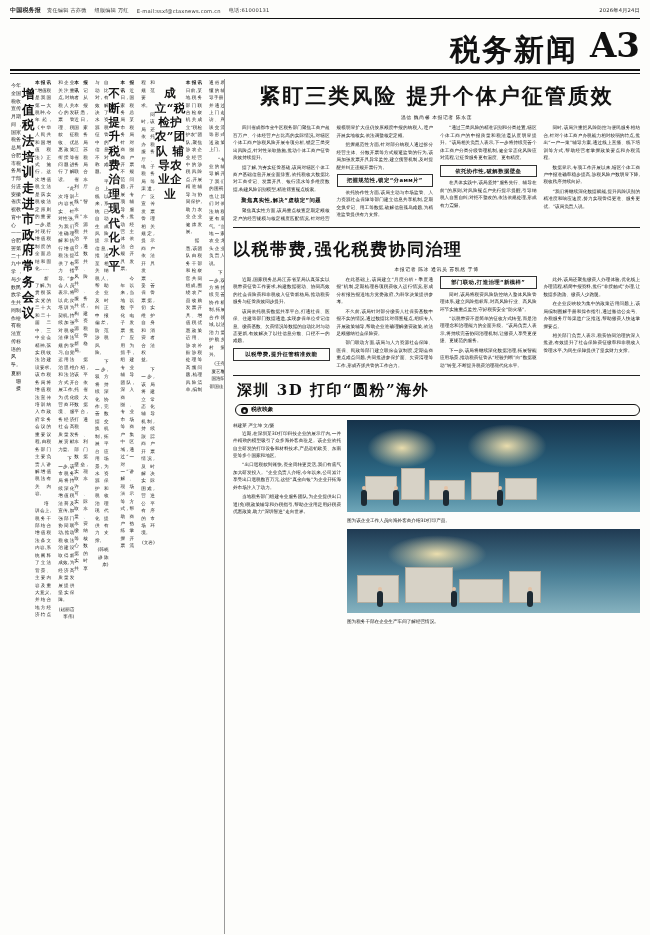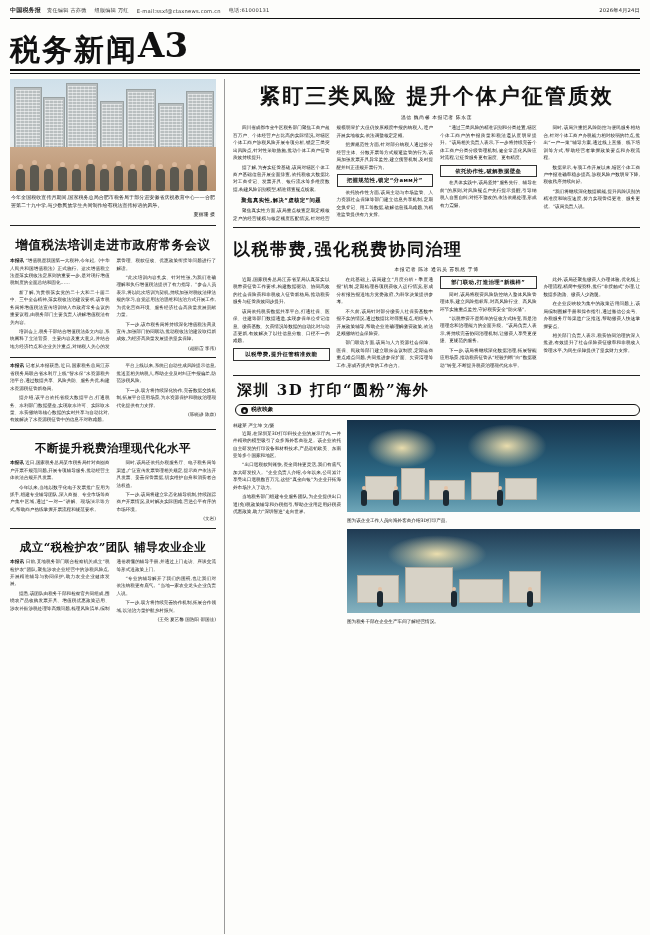--- a/index.html
+++ b/index.html
@@ -7,29 +7,29 @@
   .page{width:650px;height:935px;position:relative;background:#fdfdfb;box-sizing:border-box;padding:0 10px;}
 
   
   .topbar{display:flex;align-items:center;font-size:5.2px;color:#222;padding:6px 0 3px 0;letter-spacing:.2px;}
   .topbar .brand{font-weight:bold;font-size:6px;margin-right:6px;}
   .topbar .meta{margin-right:8px;color:#333;}
   .topbar .spacer{flex:1;}
   .topbar .date{font-size:5.2px;color:#222;}
   .rule-top{height:1px;background:#111;margin-bottom:4px;}
 
-  .masthead{display:flex;align-items:flex-end;justify-content:flex-start;padding:2px 0 4px 0;}
+  .masthead{display:flex;align-items:flex-end;justify-content:flex-end;padding:2px 0 4px 0;gap:12px;}
   .masthead .title{font-family:"DejaVu Serif","Liberation Serif",serif;font-weight:bold;font-size:30px;letter-spacing:2px;line-height:1;}
   .masthead .pageno{font-family:"DejaVu Serif","Liberation Serif",serif;font-weight:bold;font-size:34px;letter-spacing:0px;}
   .rule-thick{height:2.4px;background:#111;margin-bottom:2px;}
   .rule-thin{height:.8px;background:#111;margin-bottom:5px;}
 
   
   .cols{display:flex;gap:8px;height:855px;}
-  .colL{width:206px;display:flex;flex-direction:column;}
+  .colL{width:206px;display:flex;flex-direction:row;}
   .vline{width:1px;background:#9a9a9a;}
   .colR{flex:1;display:flex;flex-direction:column;}
 
   
   .photo{position:relative;width:100%;height:112px;overflow:hidden;background:#9db7c7;}
   .photo .sky{position:absolute;inset:0;background:linear-gradient(#cfe0ea,#e9eef0 55%,#d8d8cf);}
   .bld{position:absolute;background:#b9bfc0;border:.5px solid #9aa2a3;}
   .bld i{position:absolute;left:1px;right:1px;top:2px;bottom:2px;background:
      repeating-linear-gradient(to bottom,rgba(255,255,255,.55) 0 1px,rgba(0,0,0,0) 1px 3px),
      repeating-linear-gradient(to right,rgba(255,255,255,.35) 0 1px,rgba(0,0,0,0) 1px 4px);}

